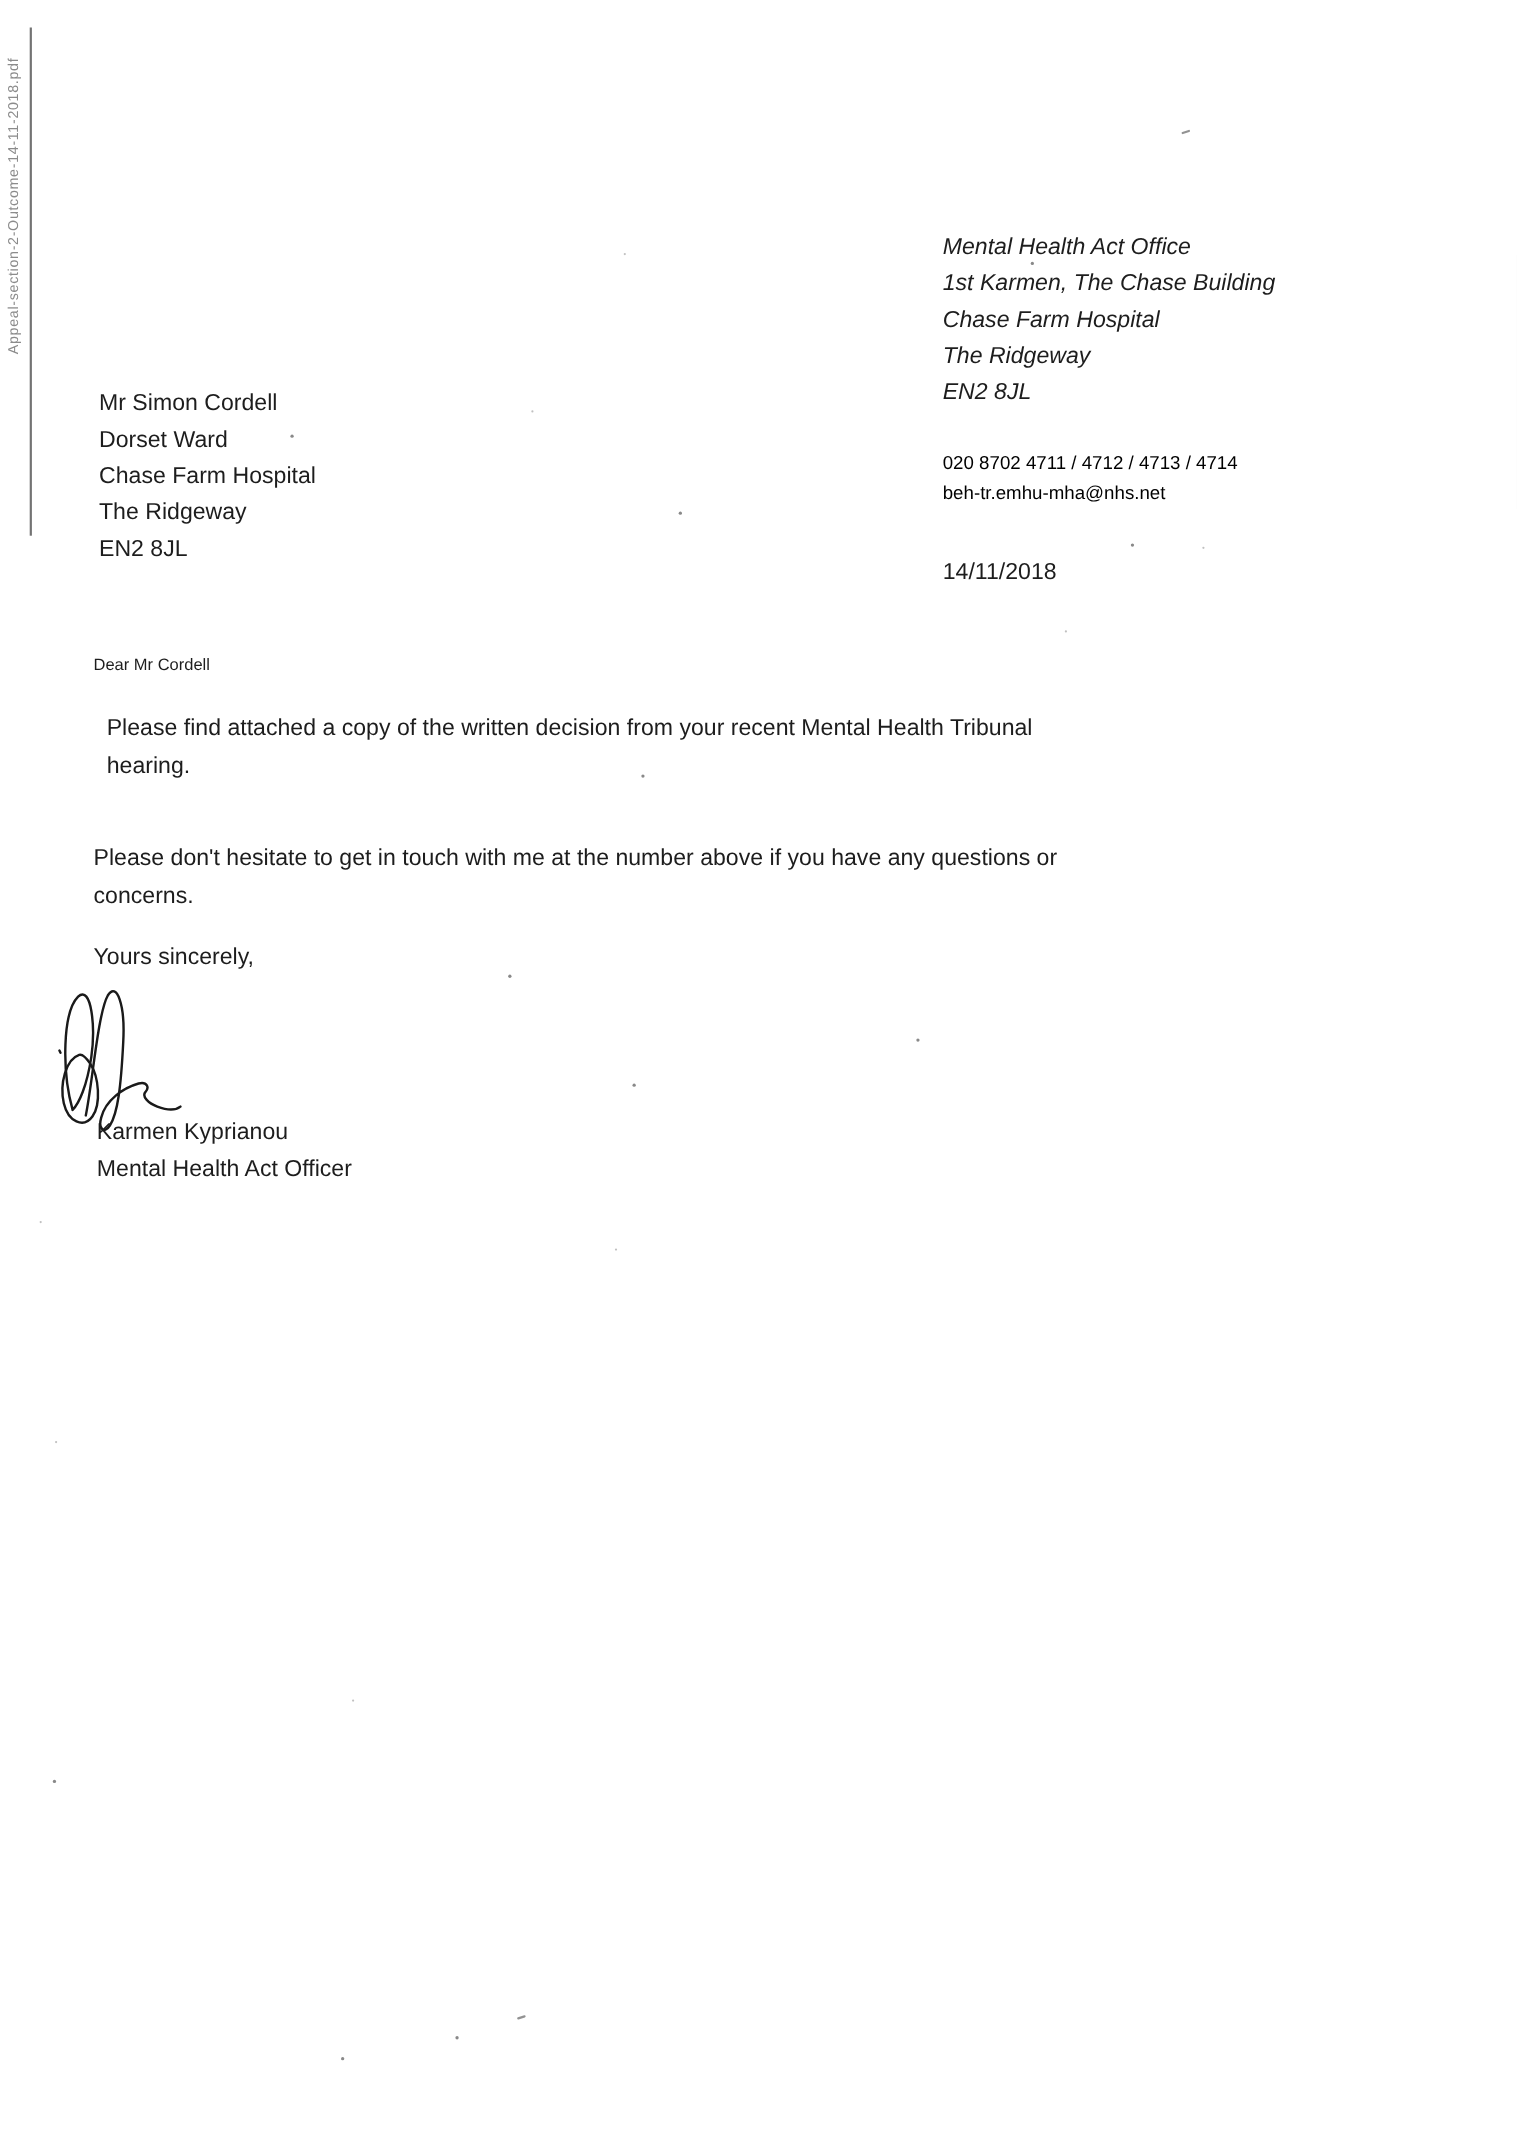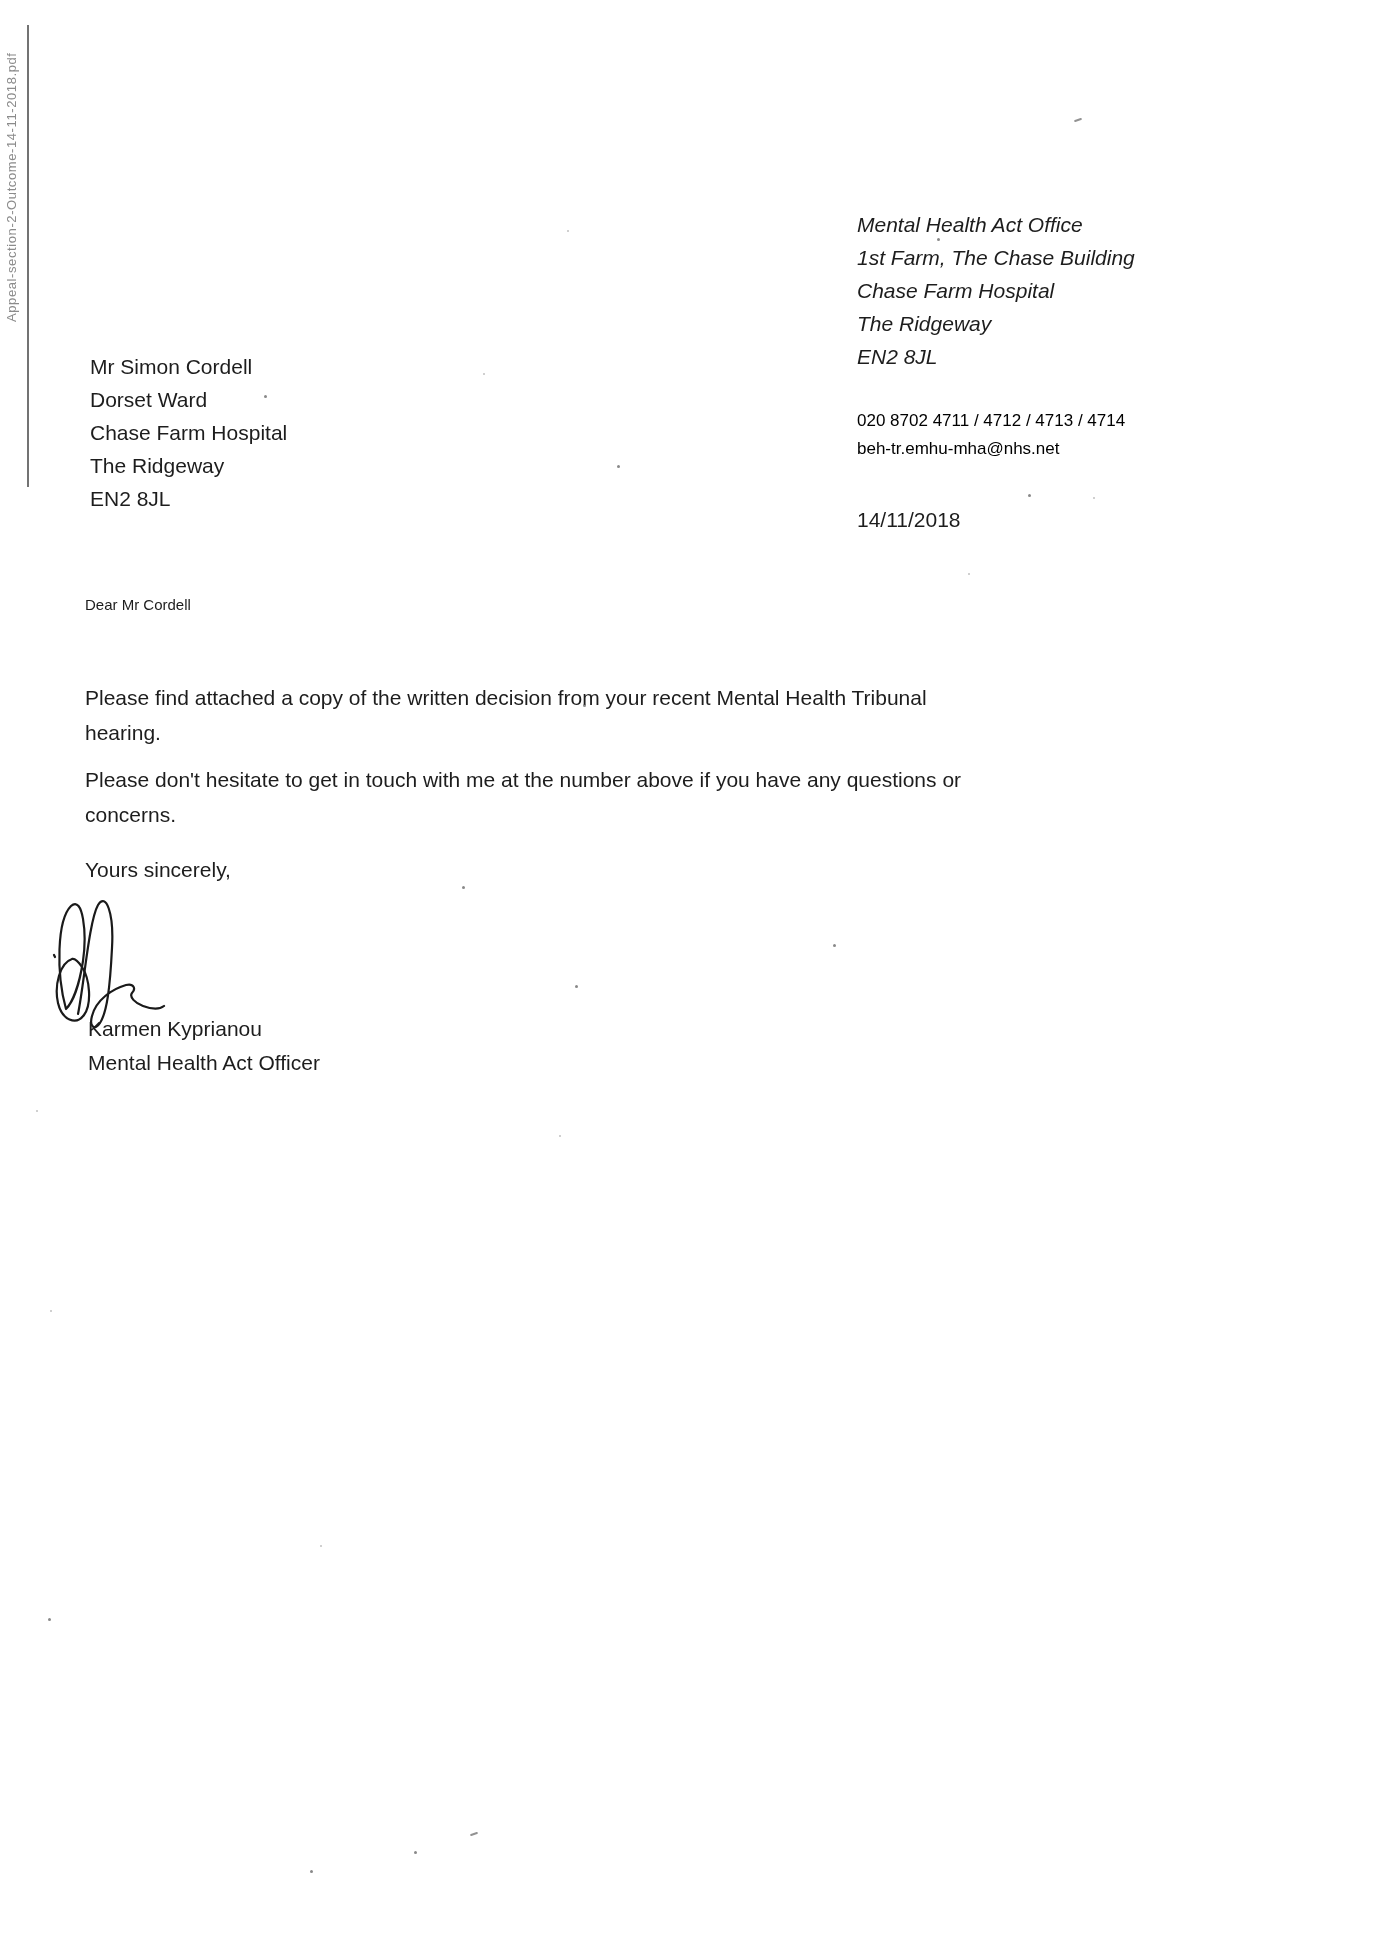--- a/index.html
+++ b/index.html
@@ -27,21 +27,21 @@
   .sender-block{position:absolute;left:857px;top:208px;font-style:italic;}
   .addr-line{font-size:21px;line-height:33px;}
   .contact-block{position:absolute;left:857px;top:407px;}
   .contact-line{font-size:17px;line-height:28px;color:#000000;}
   .letter-date{position:absolute;left:857px;top:508px;font-size:21px;}
   
   .recipient-block{position:absolute;left:90px;top:350px;}
   
   .salutation{position:absolute;left:85px;top:596px;font-size:15px;}
   .para{position:absolute;left:85px;width:900px;font-size:21px;line-height:35px;white-space:pre-line;}
-  .para-1{top:680px;}
+  .para-1{top:644px;margin-left:12px;}
   .para-2{top:762px;}
   .closing{position:absolute;left:85px;top:858px;font-size:21px;}
   .signature-svg{position:absolute;left:42px;top:893px;}
   .sig-block{position:absolute;left:88px;top:1012px;font-size:21px;line-height:34px;}
   
   .speck{position:absolute;width:3px;height:3px;border-radius:50%;background:#4a4a4a;opacity:.65;}
   .speck.faint{opacity:.35;width:2px;height:2px;}
   .speck.tilde{width:8px;height:2px;border-radius:1px;transform:rotate(-18deg);opacity:.6;}
 </style>
 </head>
@@ -50,21 +50,21 @@
 <div class="page">
 
   <div class="sidebar-line"></div>
   <div class="sidebar-filename">Appeal-section-2-Outcome-14-11-2018.pdf</div>
 
   <div class="trust-header">
   </div>
 
   <div class="sender-block">
     <div class="addr-line">Mental Health Act Office</div>
-    <div class="addr-line">1st Farm, The Chase Building</div>
+    <div class="addr-line">1st Karmen, The Chase Building</div>
     <div class="addr-line">Chase Farm Hospital</div>
     <div class="addr-line">The Ridgeway</div>
     <div class="addr-line">EN2 8JL</div>
   </div>
 
   <div class="contact-block">
     <div class="contact-line">020 8702 4711 / 4712 / 4713 / 4714</div>
     <div class="contact-line">beh-tr.emhu-mha@nhs.net</div>
   </div>
 

